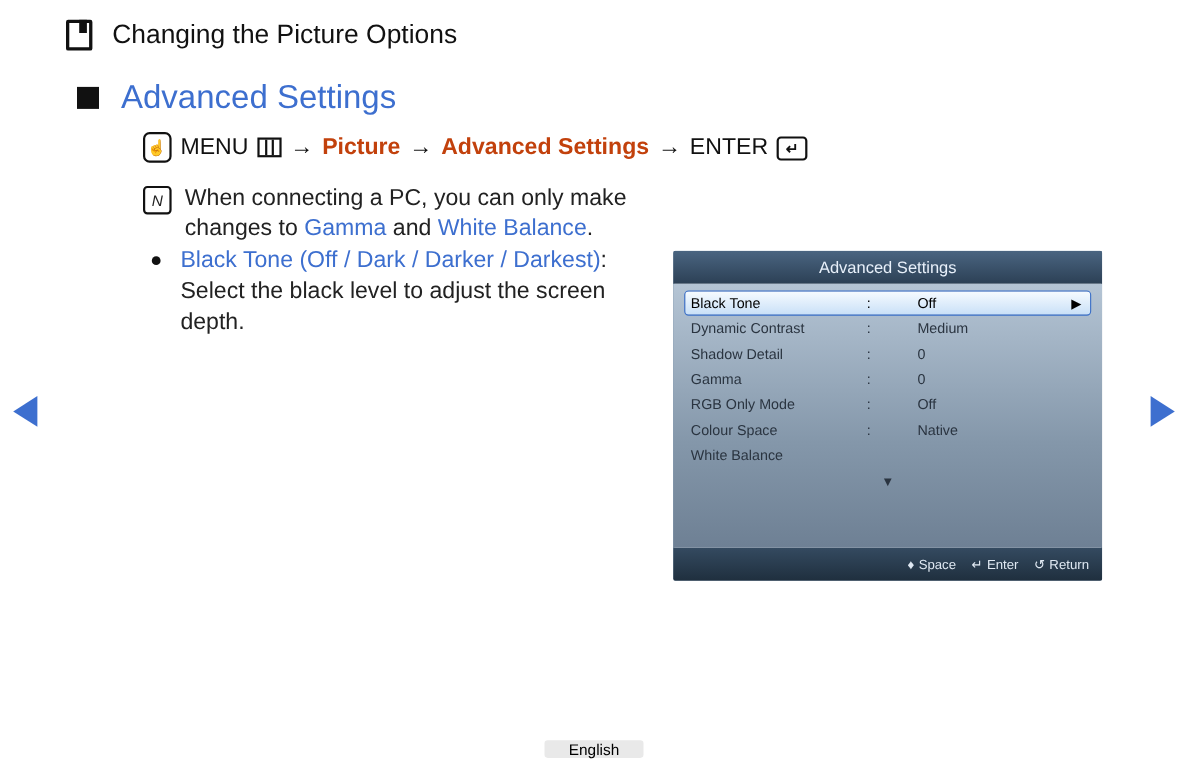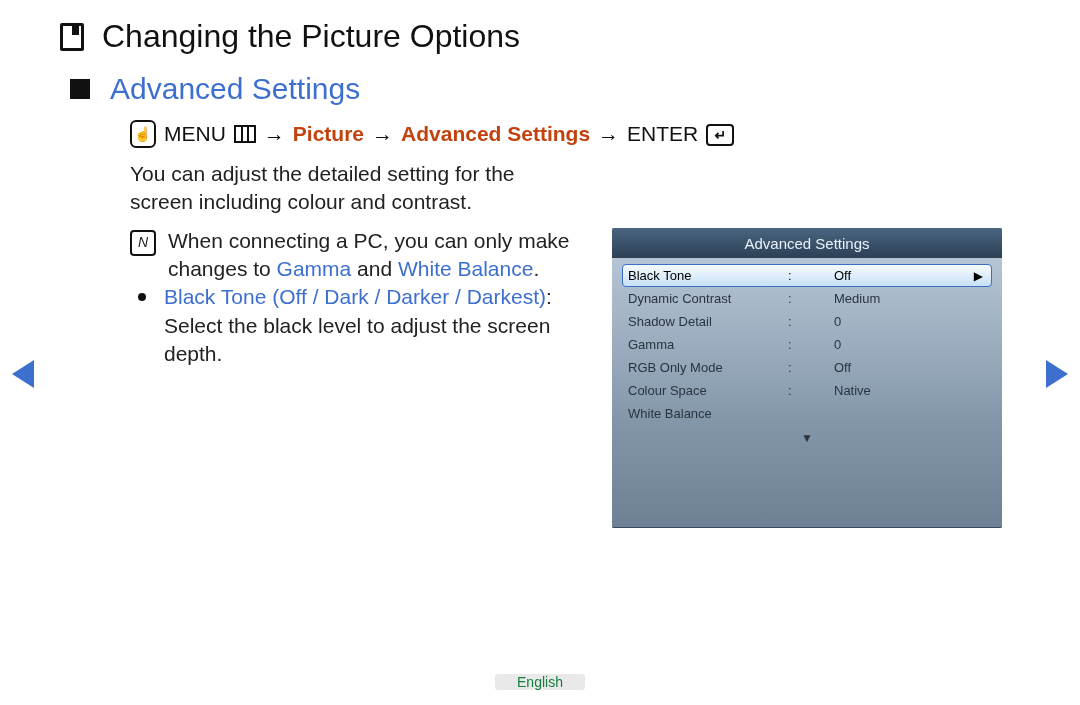--- a/index.html
+++ b/index.html
@@ -40,21 +40,21 @@
   .bookmark-icon::after {
     content: "";
     position: absolute;
     right: 2px;
     top: -3px;
     width: 7px;
     height: 12px;
     background: #111;
   }
   .title-text {
-    font-size: 32px;
+    font-size: 24px;
     font-weight: 400;
   }
 
   
   .subtitle-row {
     position: absolute;
     left: 70px;
     top: 72px;
     display: flex;
     align-items: center;
@@ -186,21 +186,21 @@
     height: 30px;
     background: linear-gradient(#4a6581, #2c4055);
     color: #e8f0fa;
     font-size: 15px;
     display: flex;
     align-items: center;
     justify-content: center;
   }
   .osd-list {
     background: linear-gradient(#b5c5d5, #8497aa 60%, #6e8094);
-    height: 269px;
+    height: 240px;
     padding: 6px 10px 0 10px;
     box-sizing: border-box;
     position: relative;
   }
   .osd-row {
     display: flex;
     font-size: 13px;
     color: #2a3440;
     padding: 4px 6px;
     align-items: center;
@@ -273,21 +273,21 @@
     right: 0;
     bottom: 14px;
     text-align: center;
   }
   .lang span {
     display: inline-block;
     background: #e9e9e9;
     border-radius: 3px;
     padding: 0 22px;
     font-size: 14px;
-    color: #15803d;
+    color: #000000;
   }
 </style>
 </head>
 <body>
 
 <div class="page">
 
   <div class="title-row">
     <div class="bookmark-icon"></div>
     <div class="title-text">Changing the Picture Options</div>
@@ -305,21 +305,20 @@
     <span class="nav-black">→</span>
     <span class="nav-blue">Picture</span>
     <span class="nav-black">→</span>
     <span class="nav-blue">Advanced Settings</span>
     <span class="nav-black">→</span>
     <span class="nav-black">ENTER</span>
     <span class="enter-icon">↵</span>
   </div>
 
   <div class="left-col">
-    <div class="desc-line">You can adjust the detailed setting for the screen including colour and contrast.</div>
 
     <div class="note-block">
       <div class="note-icon">N</div>
       <div>
         <span>When connecting a PC, you can only make changes to </span><span class="blue">Gamma</span><span> and </span><span class="blue">White Balance</span><span>.</span>
       </div>
     </div>
 
     <div class="bullet-block">
       <div class="round-bullet"></div>

